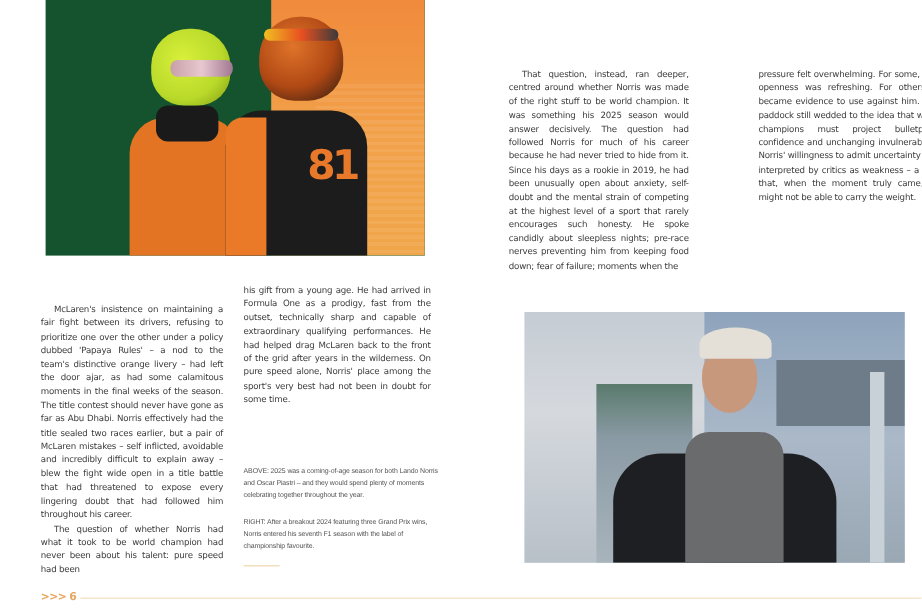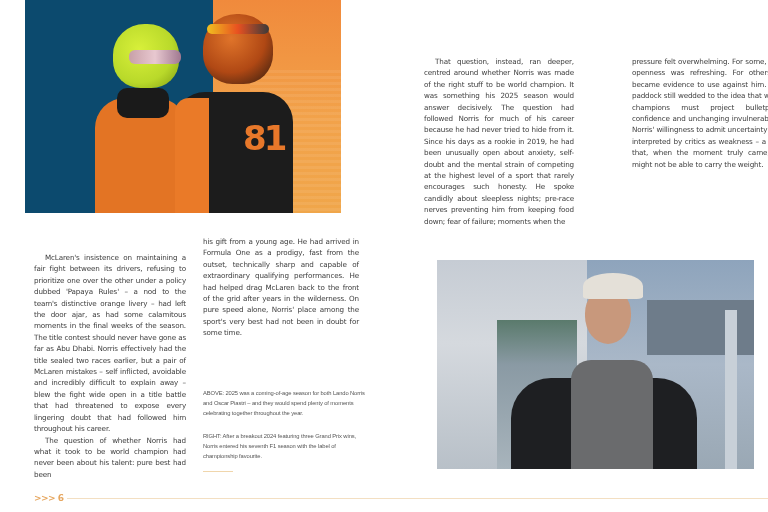--- a/index.html
+++ b/index.html
@@ -2,21 +2,21 @@
 <html><head>
 <meta charset="utf-8">
 <style>
   * { margin: 0; padding: 0; box-sizing: border-box; }
   html, body { width: 768px; height: 512px; overflow: hidden; background: #ffffff; }
   body { position: relative; font-family: "Liberation Sans", sans-serif; color: #3a3a3a; }
 
   .photo { position: absolute; overflow: hidden; }
 
   
-  #photo-drivers { left: 25px; top: 0; width: 316px; height: 213px; background: #0c4a6e; }
+  #photo-drivers { left: 38px; top: 0; width: 316px; height: 213px; background: #14532d; }
   #photo-drivers .bg-orange { position: absolute; left: 188px; top: 0; width: 128px; height: 213px;
     background: linear-gradient(180deg, #f08a3c 0%, #f2a24a 55%, #f0a64a 100%); }
   #photo-drivers .bg-stripes { position: absolute; left: 225px; top: 70px; width: 91px; height: 143px;
     background: repeating-linear-gradient(180deg, rgba(255,255,255,0.07) 0 3px, rgba(0,0,0,0) 3px 6px); }
   .suit { position: absolute; background: #e8741f; border-radius: 30px 30px 0 0; }
   .helmet { position: absolute; border-radius: 48% 48% 42% 42%; }
   .visor { position: absolute; border-radius: 6px; }
 
   
   #photo-portrait { left: 437px; top: 260px; width: 317px; height: 209px;
@@ -58,21 +58,21 @@
 <div class="col" style="left:424px; top:56px; width:150px;">
   <p>That question, instead, ran deeper, centred around whether Norris was made of the right stuff to be world champion. It was something his 2025 season would answer decisively. The question had followed Norris for much of his career because he had never tried to hide from it. Since his days as a rookie in 2019, he had been unusually open about anxiety, self-doubt and the mental strain of competing at the highest level of a sport that rarely encourages such honesty. He spoke candidly about sleepless nights; pre-race nerves preventing him from keeping food down; fear of failure; moments when the</p>
 </div>
 
 <div class="col" style="left:632px; top:56px; width:151px;">
   <p class="noindent">pressure felt overwhelming. For some, that openness was refreshing. For others, it became evidence to use against him. In a paddock still wedded to the idea that world champions must project bulletproof confidence and unchanging invulnerability, Norris' willingness to admit uncertainty was interpreted by critics as weakness – a sign that, when the moment truly came, he might not be able to carry the weight.</p>
 </div>
 
 <div class="col" style="left:34px; top:252px; width:152px;">
   <p>McLaren's insistence on maintaining a fair fight between its drivers, refusing to prioritize one over the other under a policy dubbed 'Papaya Rules' – a nod to the team's distinctive orange livery – had left the door ajar, as had some calamitous moments in the final weeks of the season. The title contest should never have gone as far as Abu Dhabi. Norris effectively had the title sealed two races earlier, but a pair of McLaren mistakes – self inflicted, avoidable and incredibly difficult to explain away – blew the fight wide open in a title battle that had threatened to expose every lingering doubt that had followed him throughout his career.</p>
-  <p>The question of whether Norris had what it took to be world champion had never been about his talent: pure best had been</p>
+  <p>The question of whether Norris had what it took to be world champion had never been about his talent: pure speed had been</p>
 </div>
 
 <div class="col" style="left:203px; top:236px; width:156px;">
   <p class="noindent">his gift from a young age. He had arrived in Formula One as a prodigy, fast from the outset, technically sharp and capable of extraordinary qualifying performances. He had helped drag McLaren back to the front of the grid after years in the wilderness. On pure speed alone, Norris' place among the sport's very best had not been in doubt for some time.</p>
 </div>
 
 <div class="caption" style="top:388px;">ABOVE: 2025 was a coming-of-age season for both Lando Norris and Oscar Piastri – and they would spend plenty of moments celebrating together throughout the year.</div>
 <div class="caption" style="top:431px;">RIGHT: After a breakout 2024 featuring three Grand Prix wins, Norris entered his seventh F1 season with the label of championship favourite.</div>
 <div class="cap-rule"></div>
 

